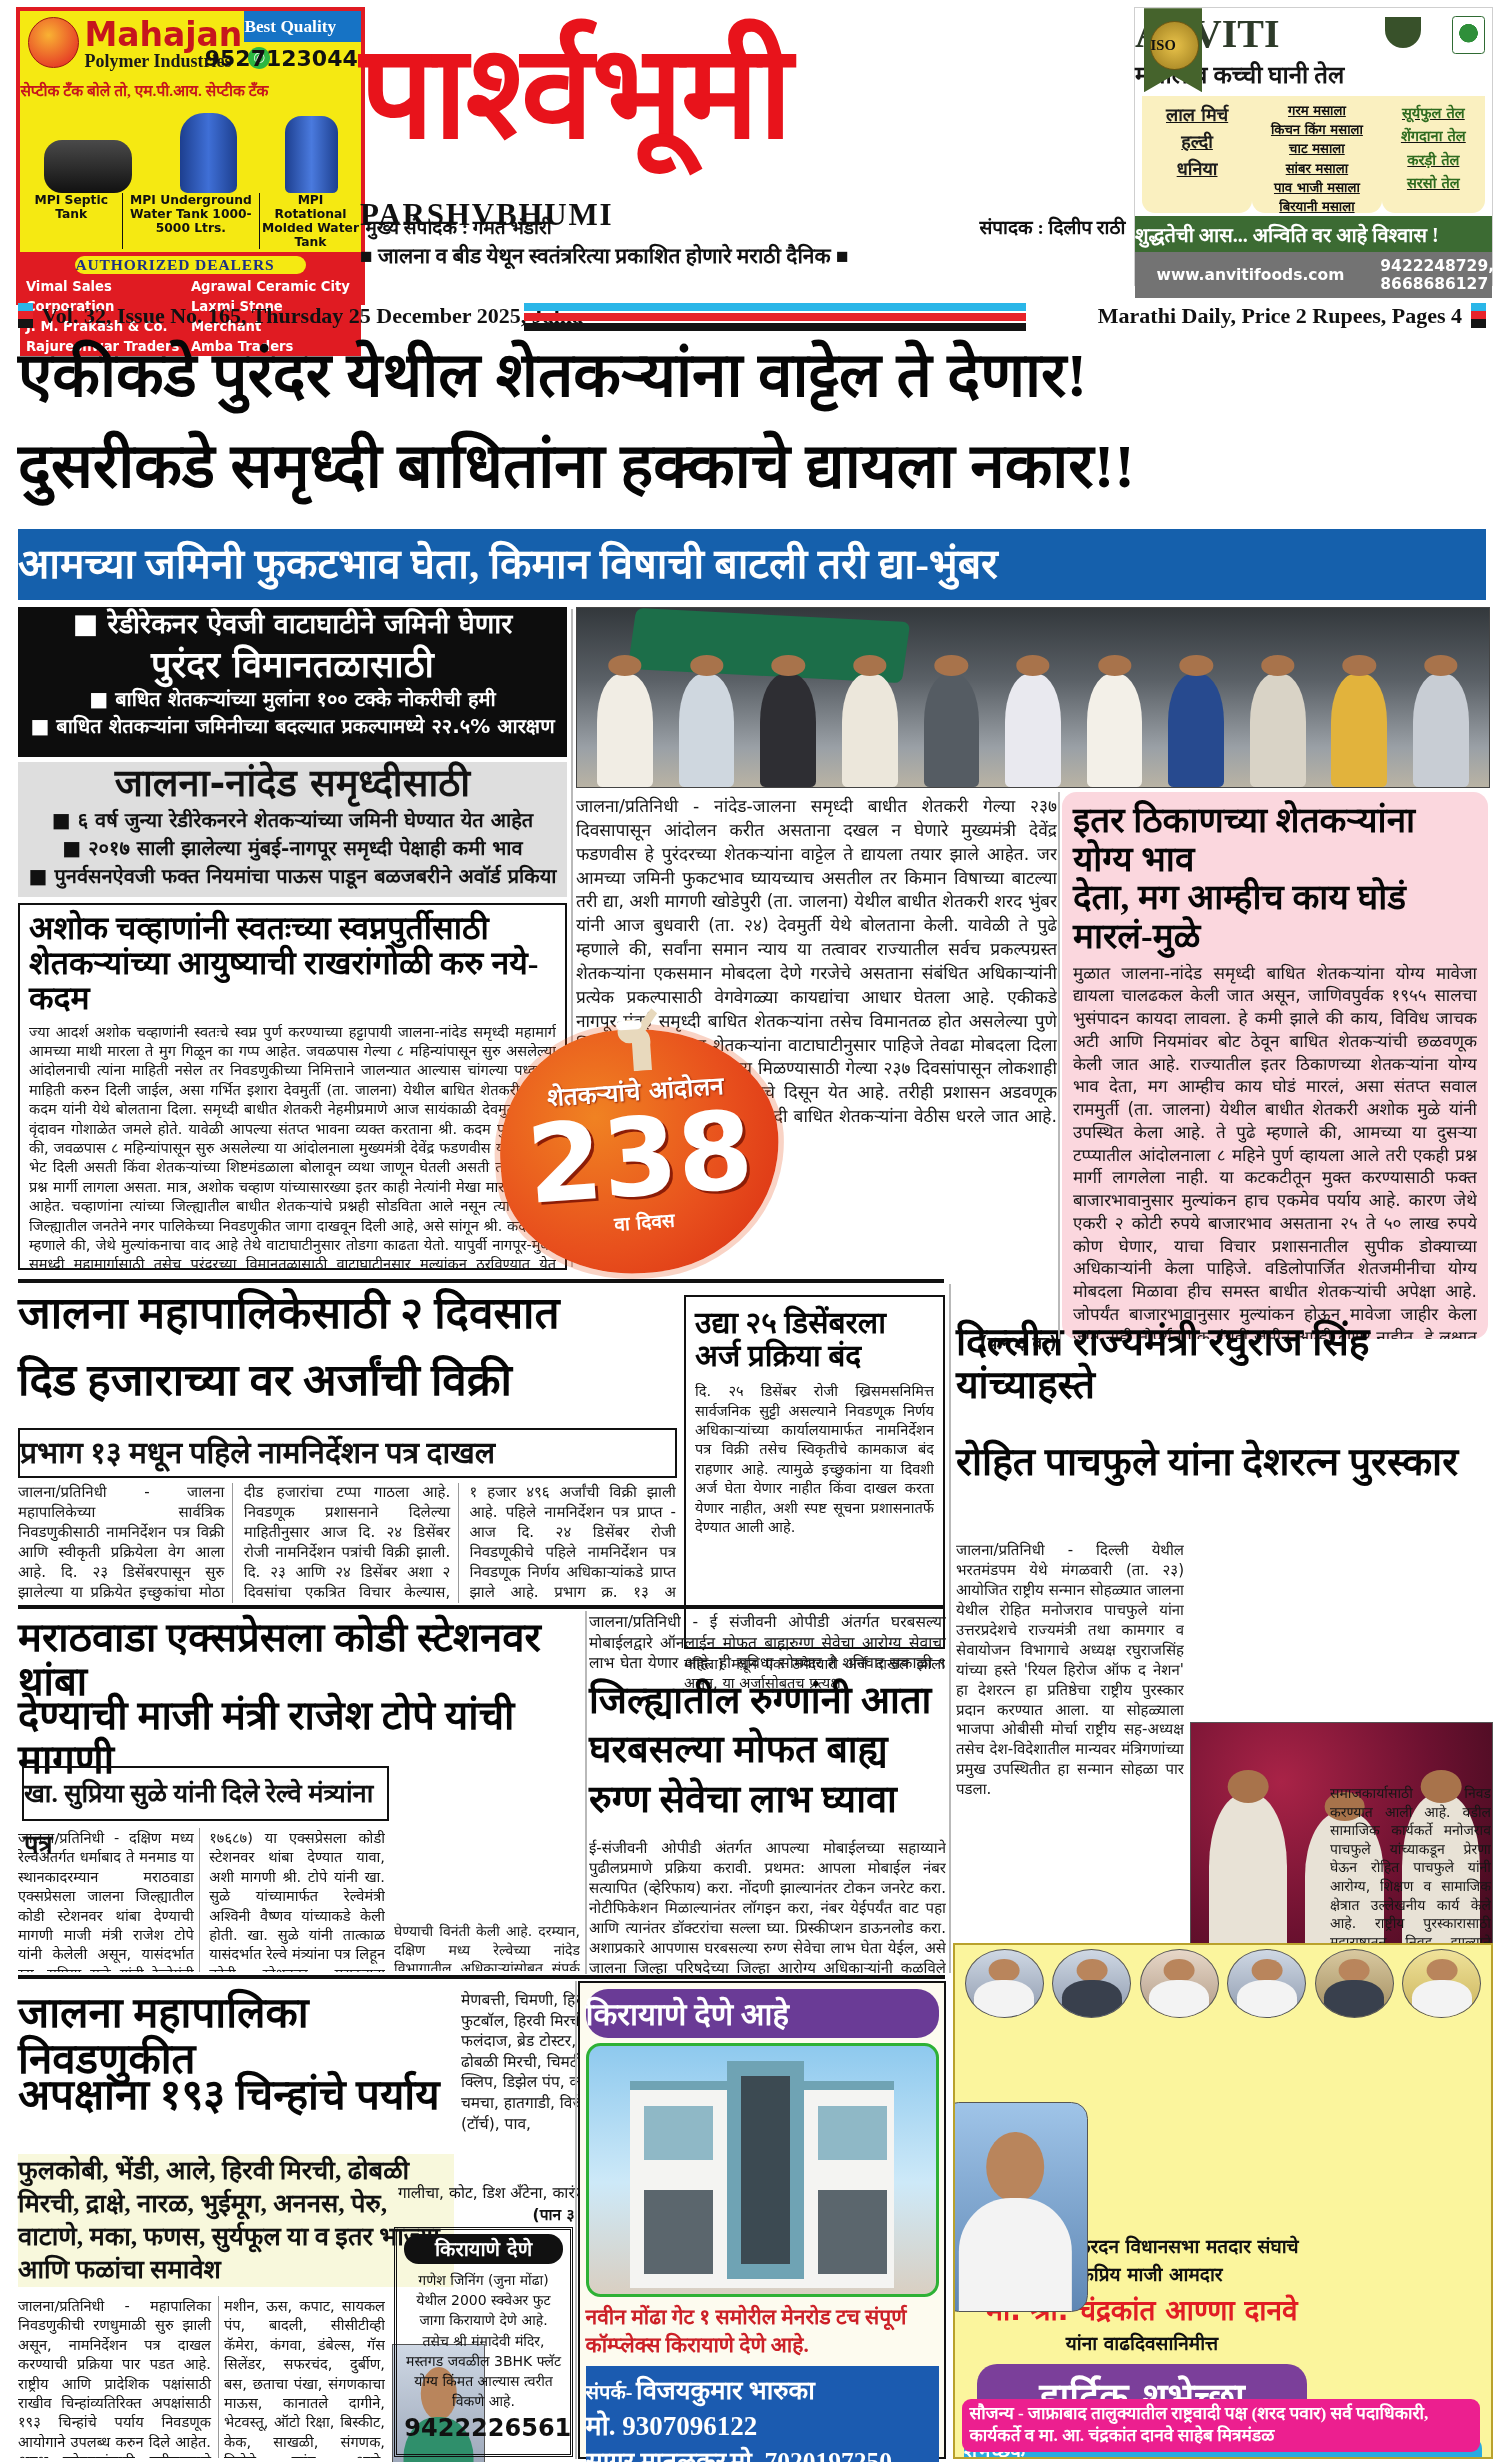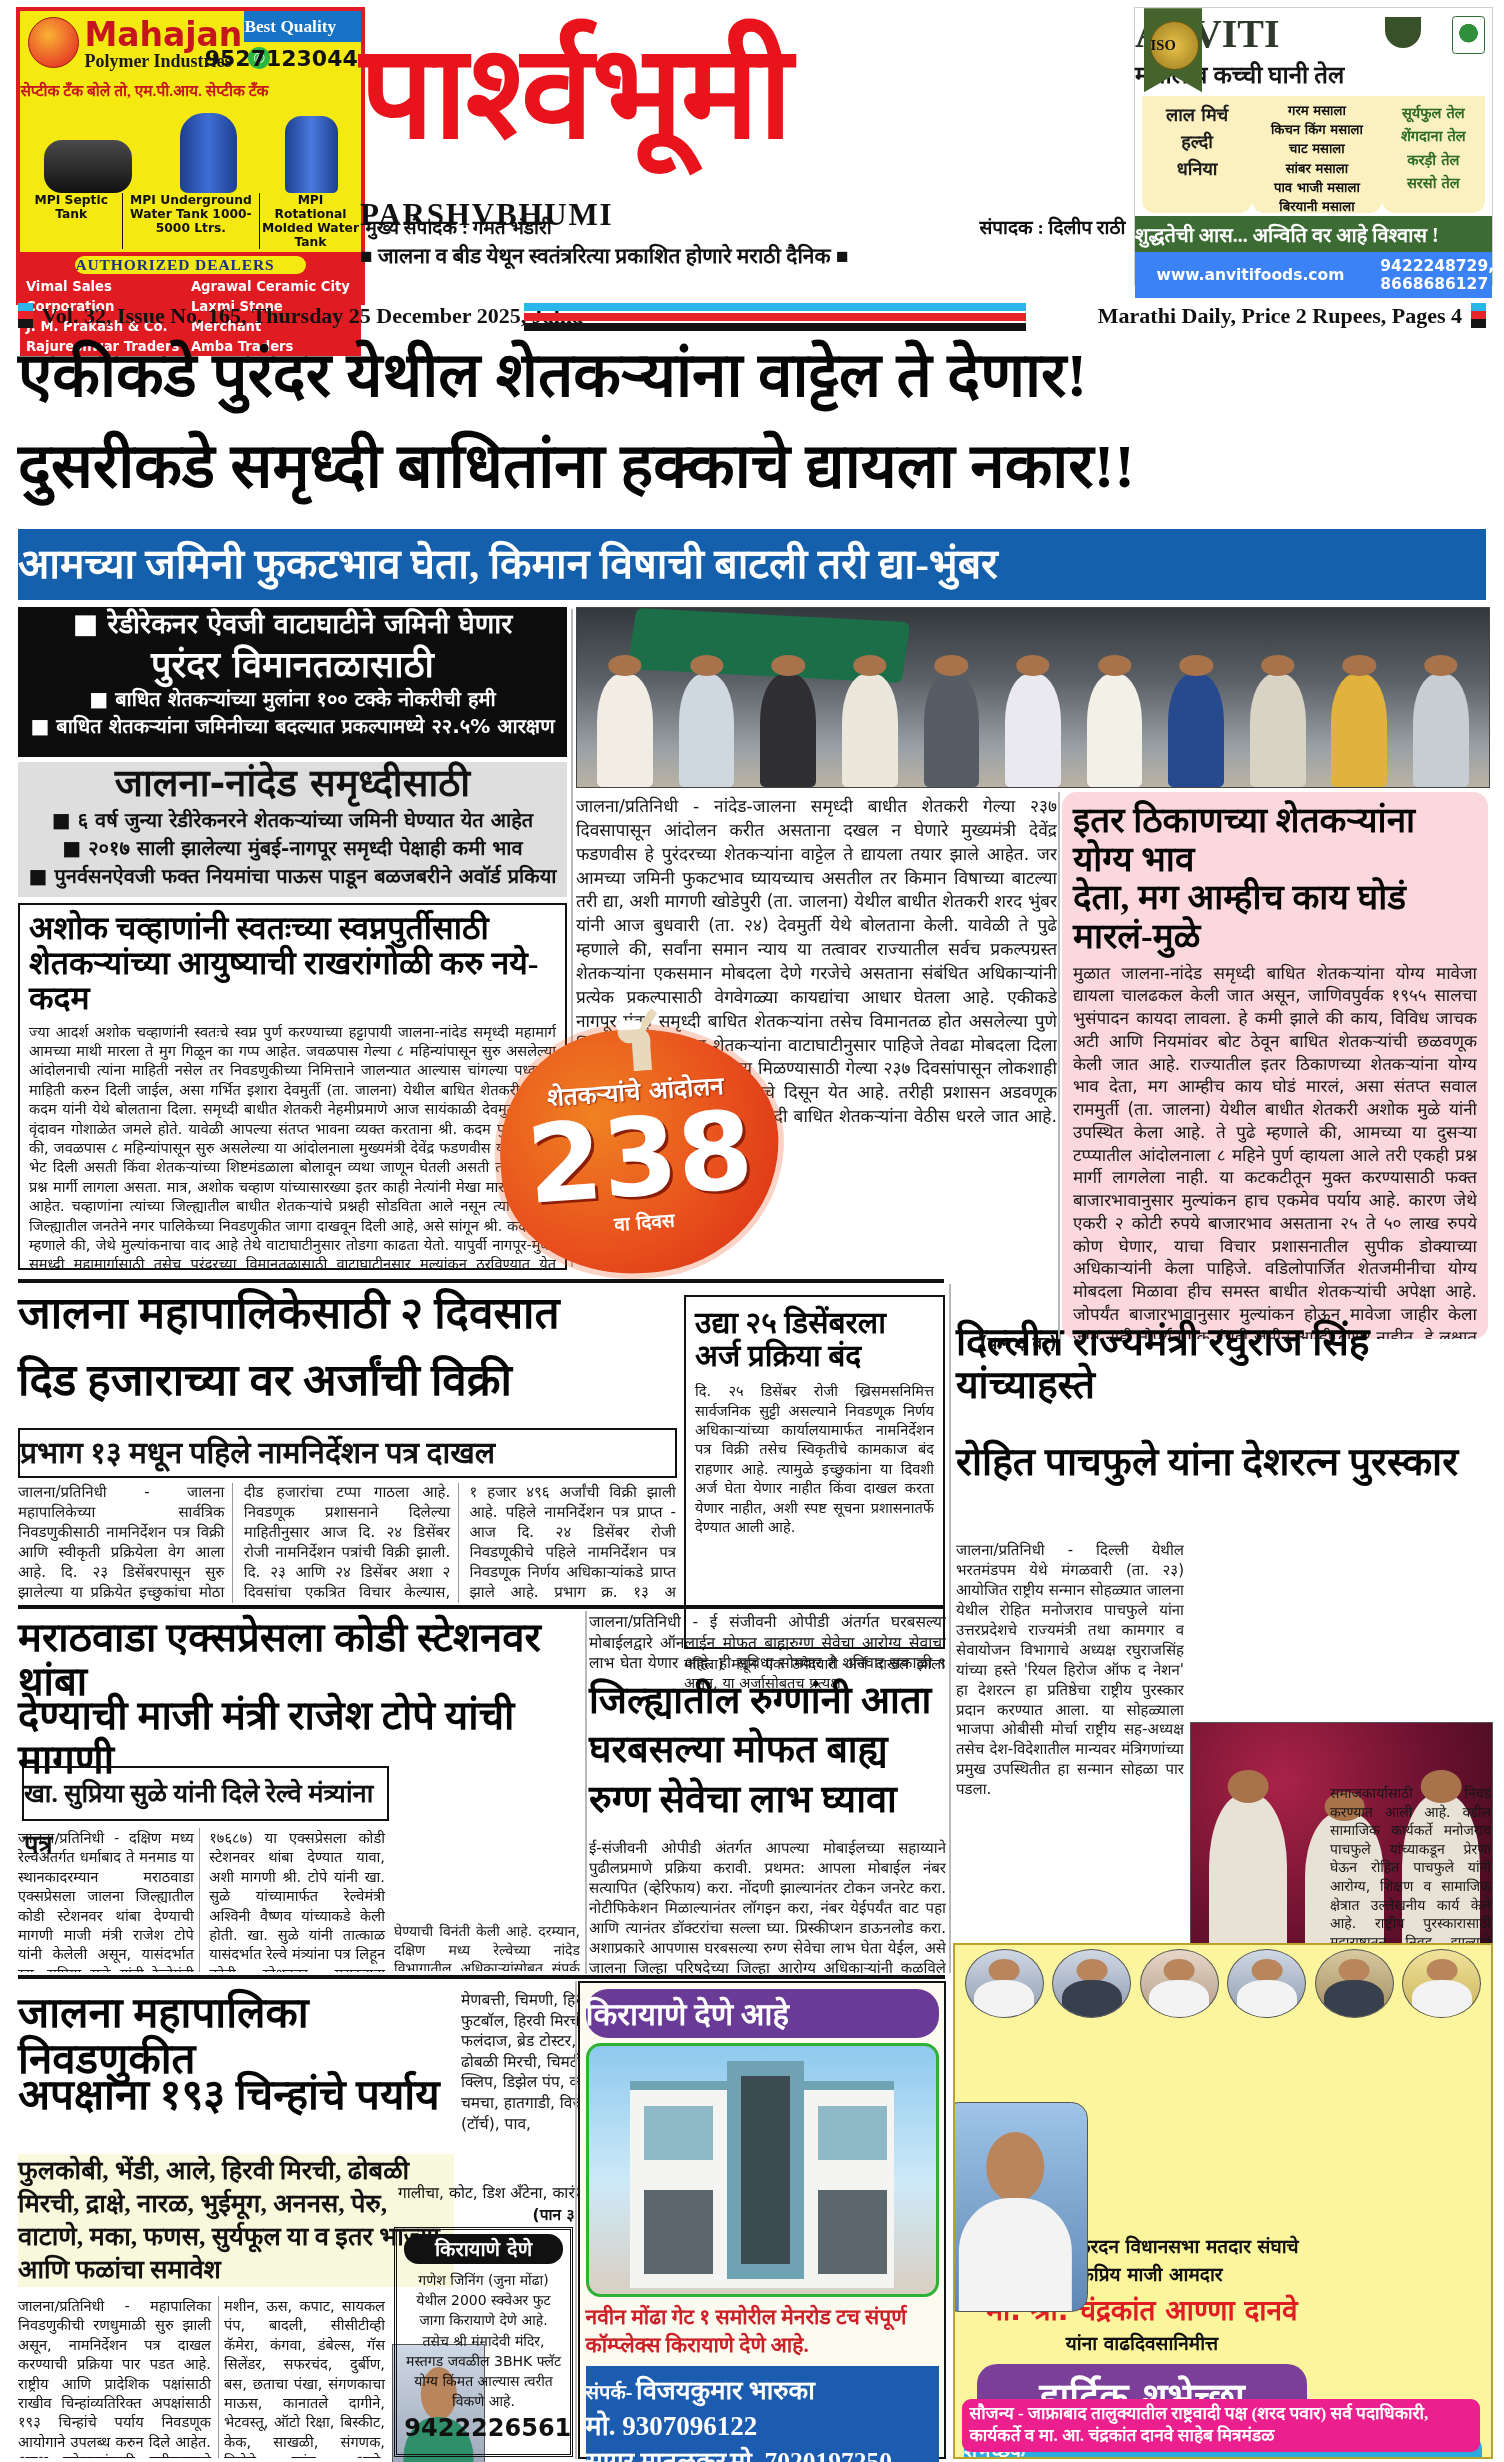--- a/index.html
+++ b/index.html
@@ -89,21 +89,21 @@
     <div class="b" style="font-size:21px;margin-top:7.3px;">■ जालना व बीड येथून स्वतंत्ररित्या प्रकाशित होणारे मराठी दैनिक ■</div>
   </div>
 
   <div class="abs" style="left:1134px;top:7.3px;width:357px;height:277px;background:#fff;border:1.8px solid #cfcfcf;">
     <div class="abs" style="left:9px;top:0;width:58px;height:84px;background:#45632c;clip-path:polygon(0 0,100% 0,100% 100%,50% 80%,0 100%);"></div>
     <div class="abs ctr b" style="left:14.6px;top:12.8px;width:47px;height:47px;line-height:47px;border-radius:50%;background:radial-gradient(circle,#e8c24a,#9a7a1d);color:#111;font-size:14.6px;border:1.8px solid #6e5712;">ISO</div>
     <div class="ctr b" style="font-size:40px;color:#2e3b2a;margin-top:1.8px;">ANVITI</div>
     <span class="abs" style="right:71px;top:9px;width:36px;height:31px;background:#38512a;border-radius:0 0 18px 18px;"></span>
     <span class="abs" style="right:7.3px;top:7.3px;width:31px;height:36px;border:1.8px solid #2f6b33;border-radius:3.6px;background:radial-gradient(circle at 50% 45%,#2f8f3a 36%,#fff 38%);"></span>
     <div class="ctr b" style="font-size:24px;color:#151515;">मसाले व कच्ची घानी तेल</div>
-    <div style="display:flex;justify-content:flex-start;padding:5.5px 7.3px 0;height:117px;">
+    <div style="display:flex;justify-content:flex-start;padding:5.5px 7.3px 0;height:117px;text-decoration:underline;">
       <div class="cream" style="width:30%;font-size:18px;font-weight:bold;color:#1d1d1d;line-height:1.5;">
         <span class="lbl">लाल मिर्च</span>
         <span class="lbl">हल्दी</span>
         <span class="lbl">धनिया</span>
       </div>
       <div class="cream" style="width:36%;font-size:13.2px;font-weight:bold;line-height:1.45;">
         <span class="lbl">गरम मसाला</span>
         <span class="lbl">किचन किंग मसाला</span>
         <span class="lbl">चाट मसाला</span>
         <span class="lbl">सांबर मसाला</span>
@@ -111,21 +111,21 @@
         <span class="lbl">बिरयानी मसाला</span>
       </div>
       <div class="cream" style="width:28%;font-size:14.6px;font-weight:bold;color:#2e6b1f;line-height:1.6;">
         <span class="lbl">सूर्यफुल तेल</span>
         <span class="lbl">शेंगदाना तेल</span>
         <span class="lbl">करड़ी तेल</span>
         <span class="lbl">सरसो तेल</span>
       </div>
     </div>
     <div class="ctr b" style="background:#3c6b33;color:#fff;font-size:20px;padding:4.6px 0;margin-top:3.6px;">शुद्धतेची आस... अन्विति वर आहे विश्वास !</div>
-    <div style="background:#3b82f6;color:#fff;display:flex;align-items:center;justify-content:space-around;padding:4.6px 3.6px;gap:18px;">
+    <div style="background:#737373;color:#fff;display:flex;align-items:center;justify-content:space-around;padding:4.6px 3.6px;gap:18px;">
       <span style="width:20px;height:20px;border-radius:50%;background:#2a8fd4;display:inline-block;"></span>
       <span class="b" style="font-size:15.5px;">www.anvitifoods.com</span>
       <span style="width:16.4px;height:20px;border-radius:3.6px;background:#2a8fd4;display:inline-block;"></span>
       <span class="b" style="font-size:15.5px;">9422248729, 8668686127</span>
     </div>
   </div>
 
   <div class="abs" style="left:18px;top:301px;width:1468px;height:33px;font-family:'Liberation Serif',serif;">
     <span class="abs" style="left:0;top:1.8px;width:14.6px;height:25.5px;background:linear-gradient(180deg,#2ab6e8 33%,#e8232a 33%,#e8232a 66%,#141414 66%);"></span>
     <span class="abs b" style="left:24px;top:1.8px;font-size:22px;">Vol. 32, Issue No. 165, Thursday 25 December 2025, Jalna</span>

